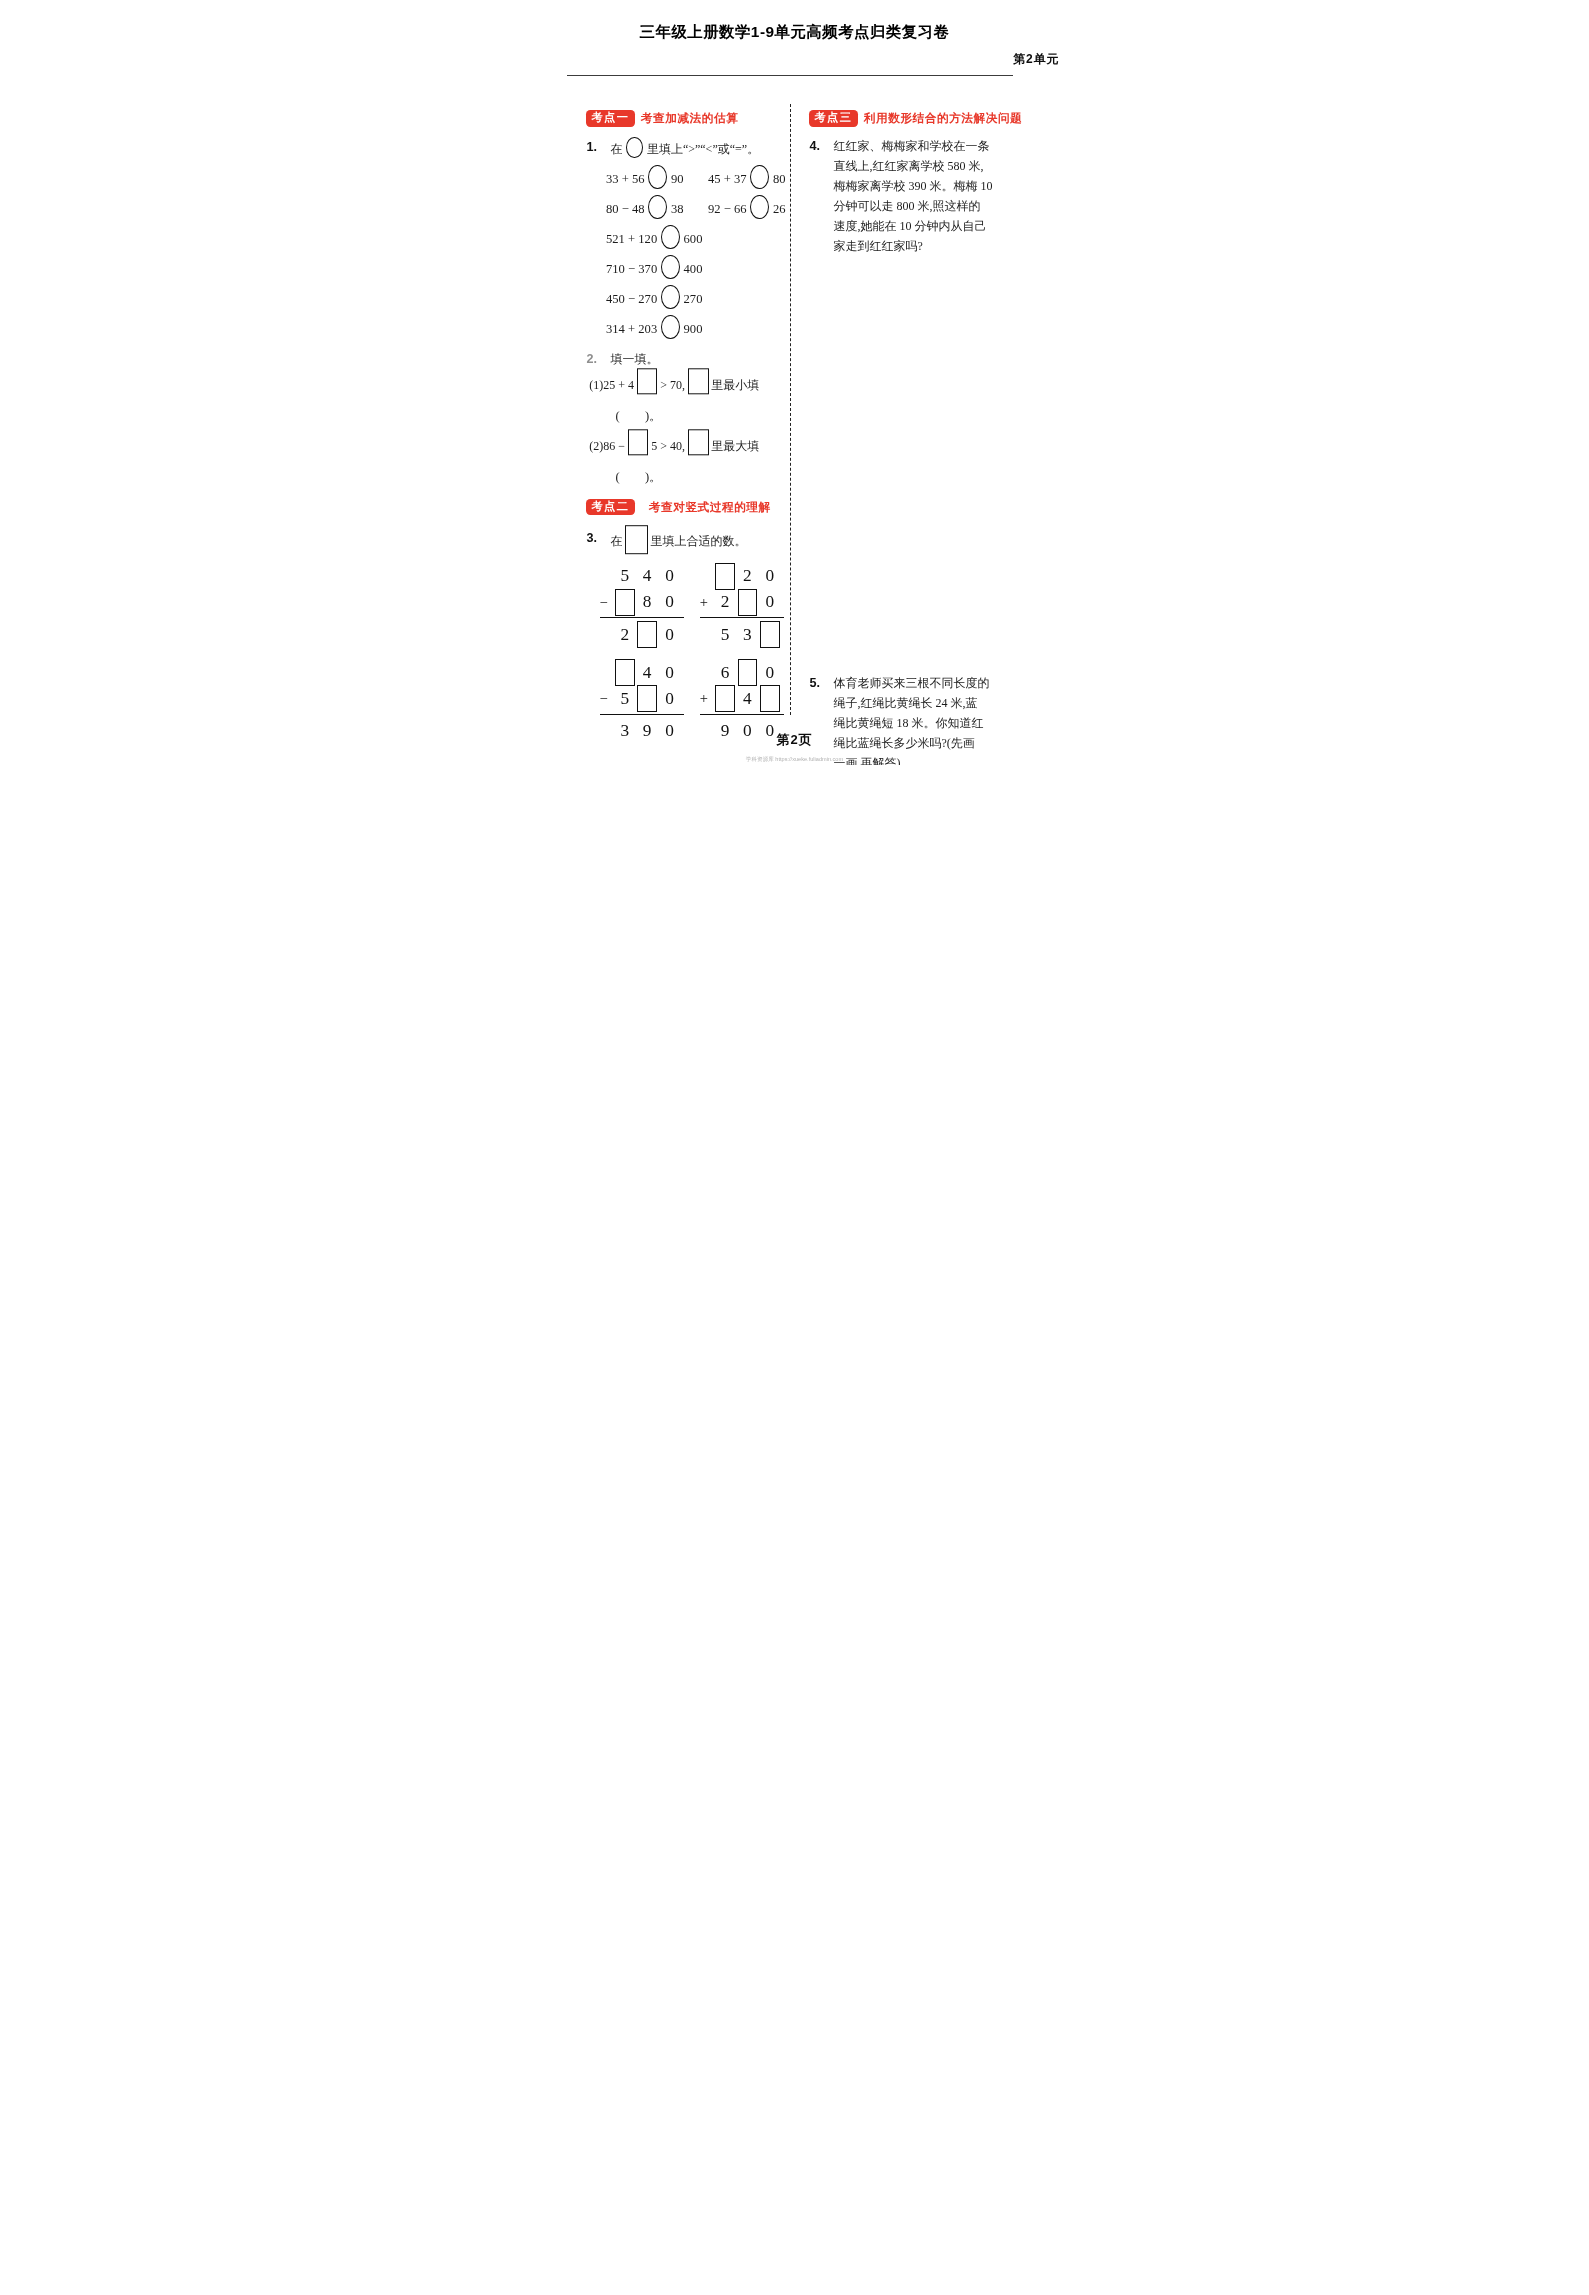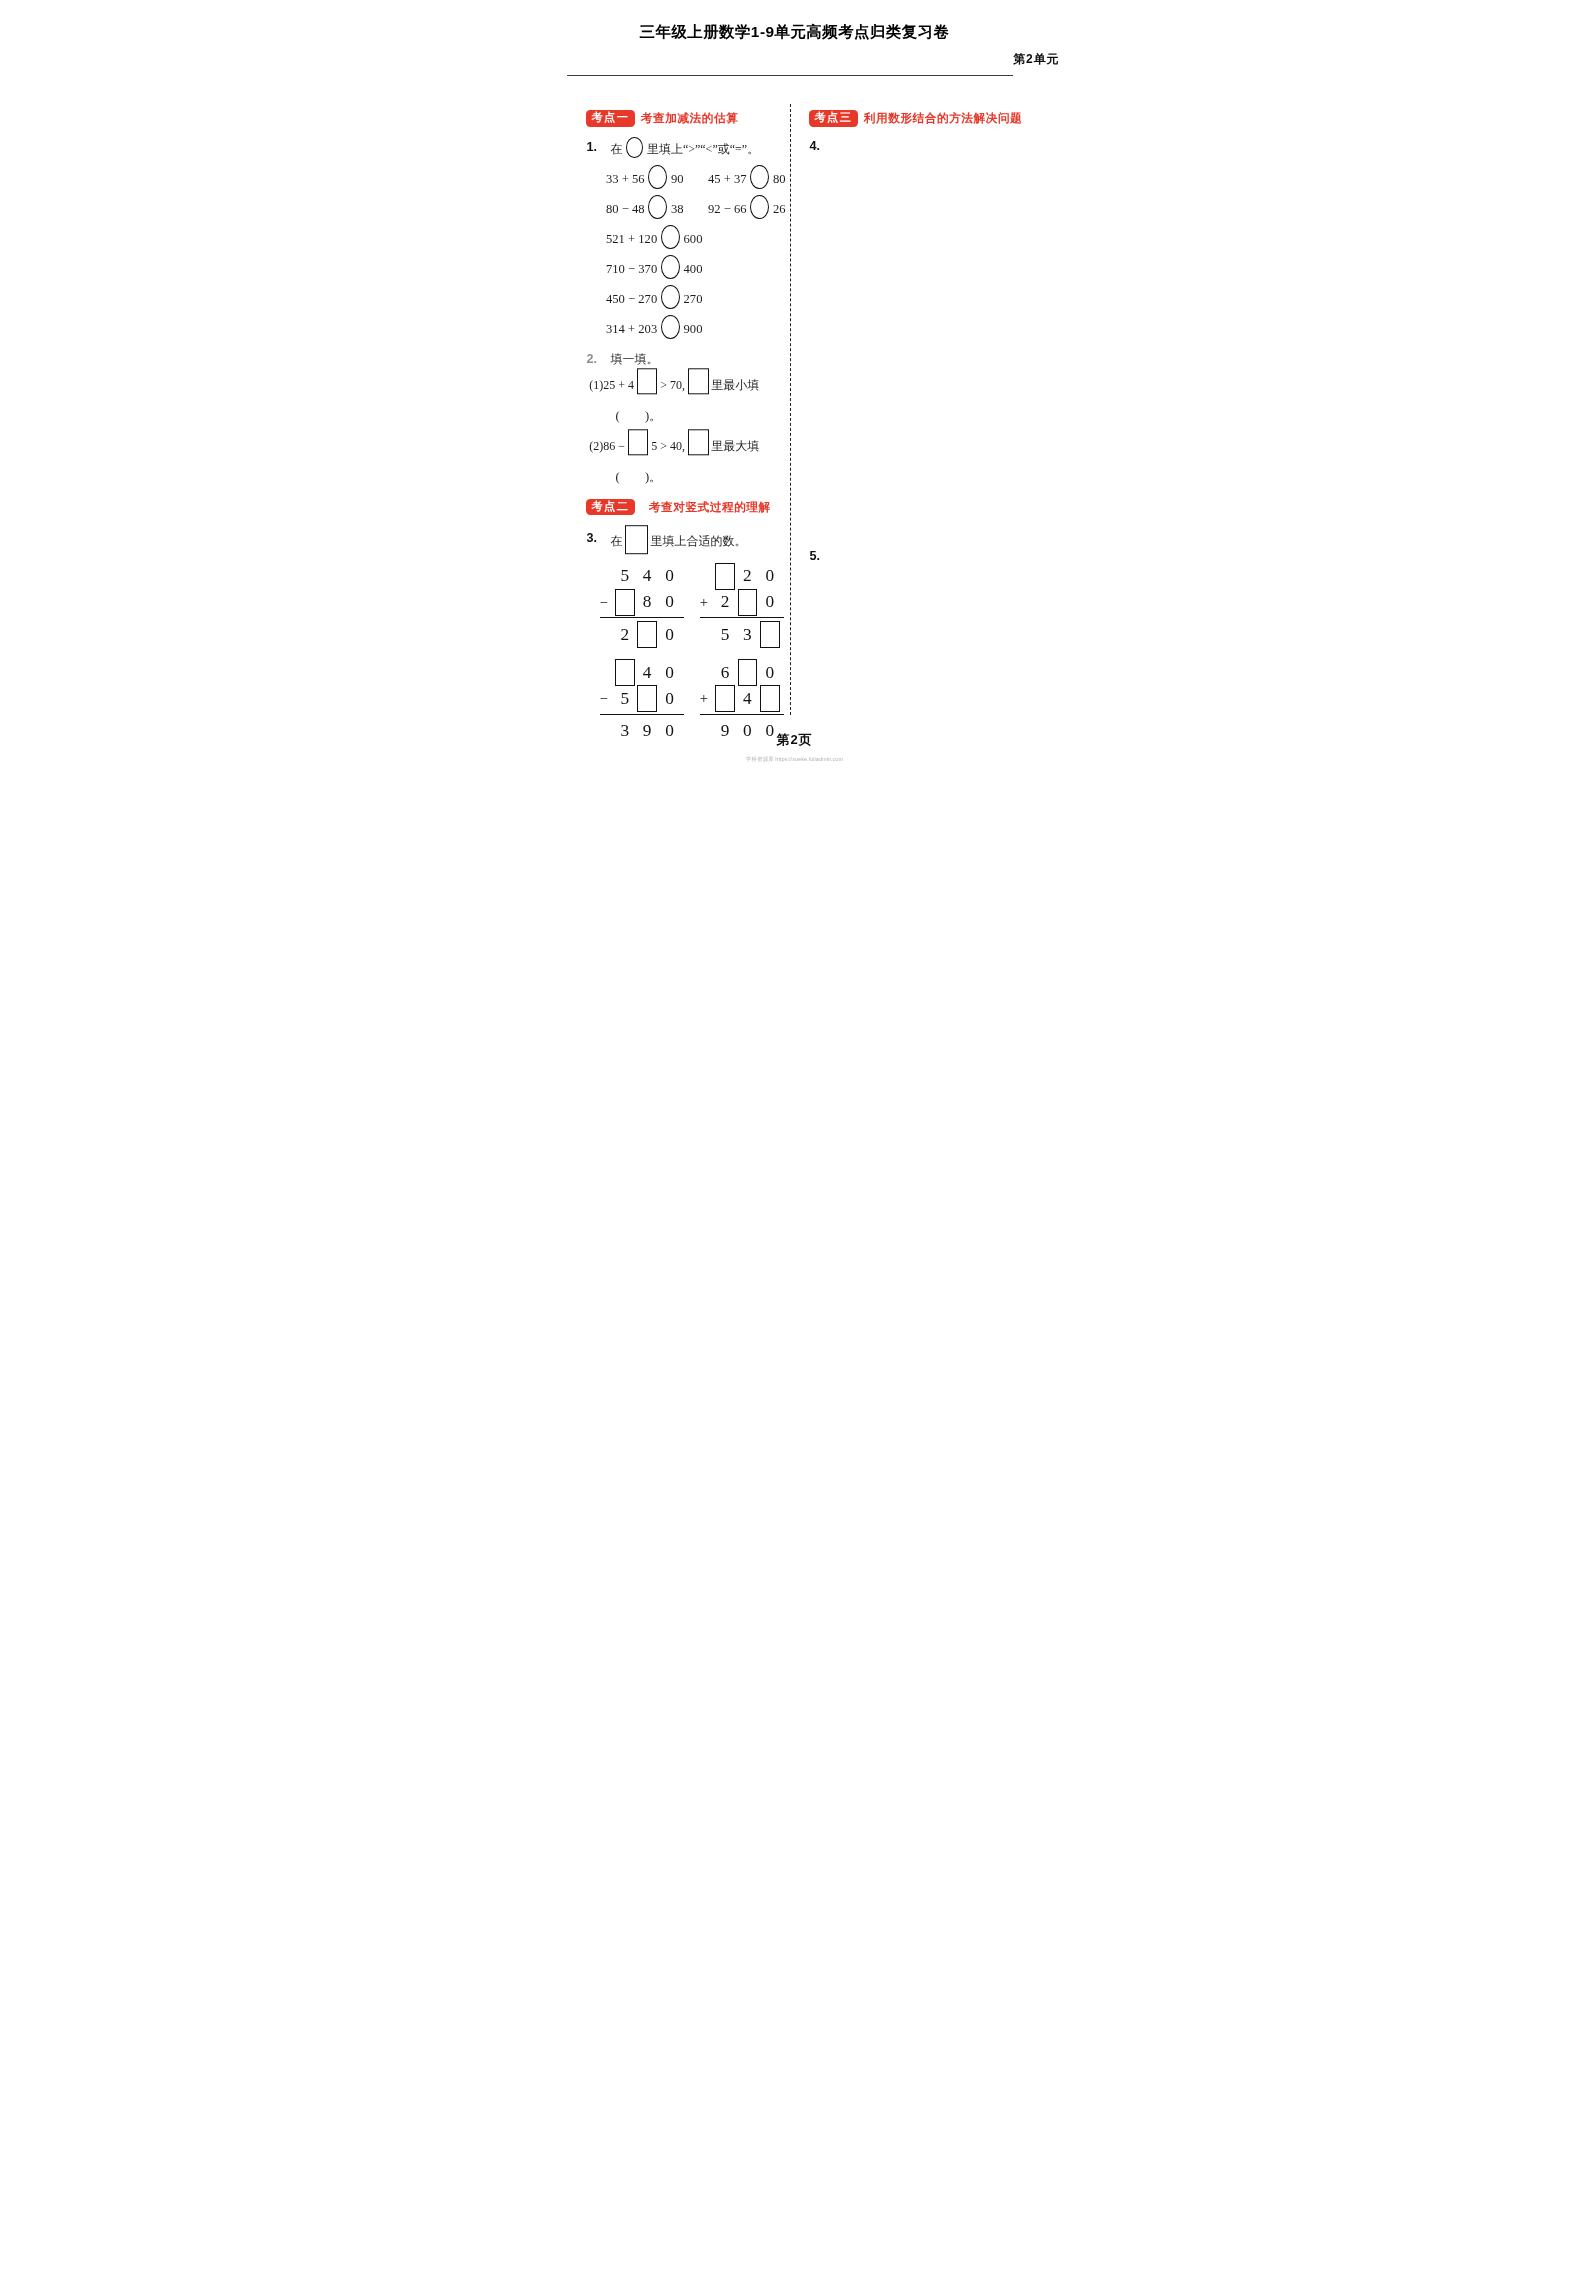--- a/index.html
+++ b/index.html
@@ -289,24 +289,39 @@
 
   <section class="col col-right">
 
     <div class="kaodian">
       <span class="badge">考点三</span>
       <span class="kd-title">利用数形结合的方法解决问题</span>
     </div>
 
     <div class="q" style="margin-top:6.5px;">
       <span class="qnum">4.</span>
+      <div class="q-lines" id="q4-lines">
+          <div>红红家、梅梅家和学校在一条</div>
+          <div>直线上,红红家离学校 580 米,</div>
+          <div>梅梅家离学校 390 米。梅梅 10</div>
+          <div>分钟可以走 800 米,照这样的</div>
+          <div>速度,她能在 10 分钟内从自己</div>
+          <div>家走到红红家吗?</div>
+        </div>
     </div>
 
     <div class="q q5" id="q5-block" style="margin-top: 417px;">
       <span class="qnum">5.</span>
+      <div class="q-lines" id="q5-lines">
+          <div>体育老师买来三根不同长度的</div>
+          <div>绳子,红绳比黄绳长 24 米,蓝</div>
+          <div>绳比黄绳短 18 米。你知道红</div>
+          <div>绳比蓝绳长多少米吗?(先画</div>
+          <div>一画,再解答)</div>
+        </div>
     </div>
 
   </section>
 
   <div class="pageno">第2页</div>
   <div class="watermark">学科资源库 https://xueke.fuliadmin.com</div>
 
 </div>
 
 

